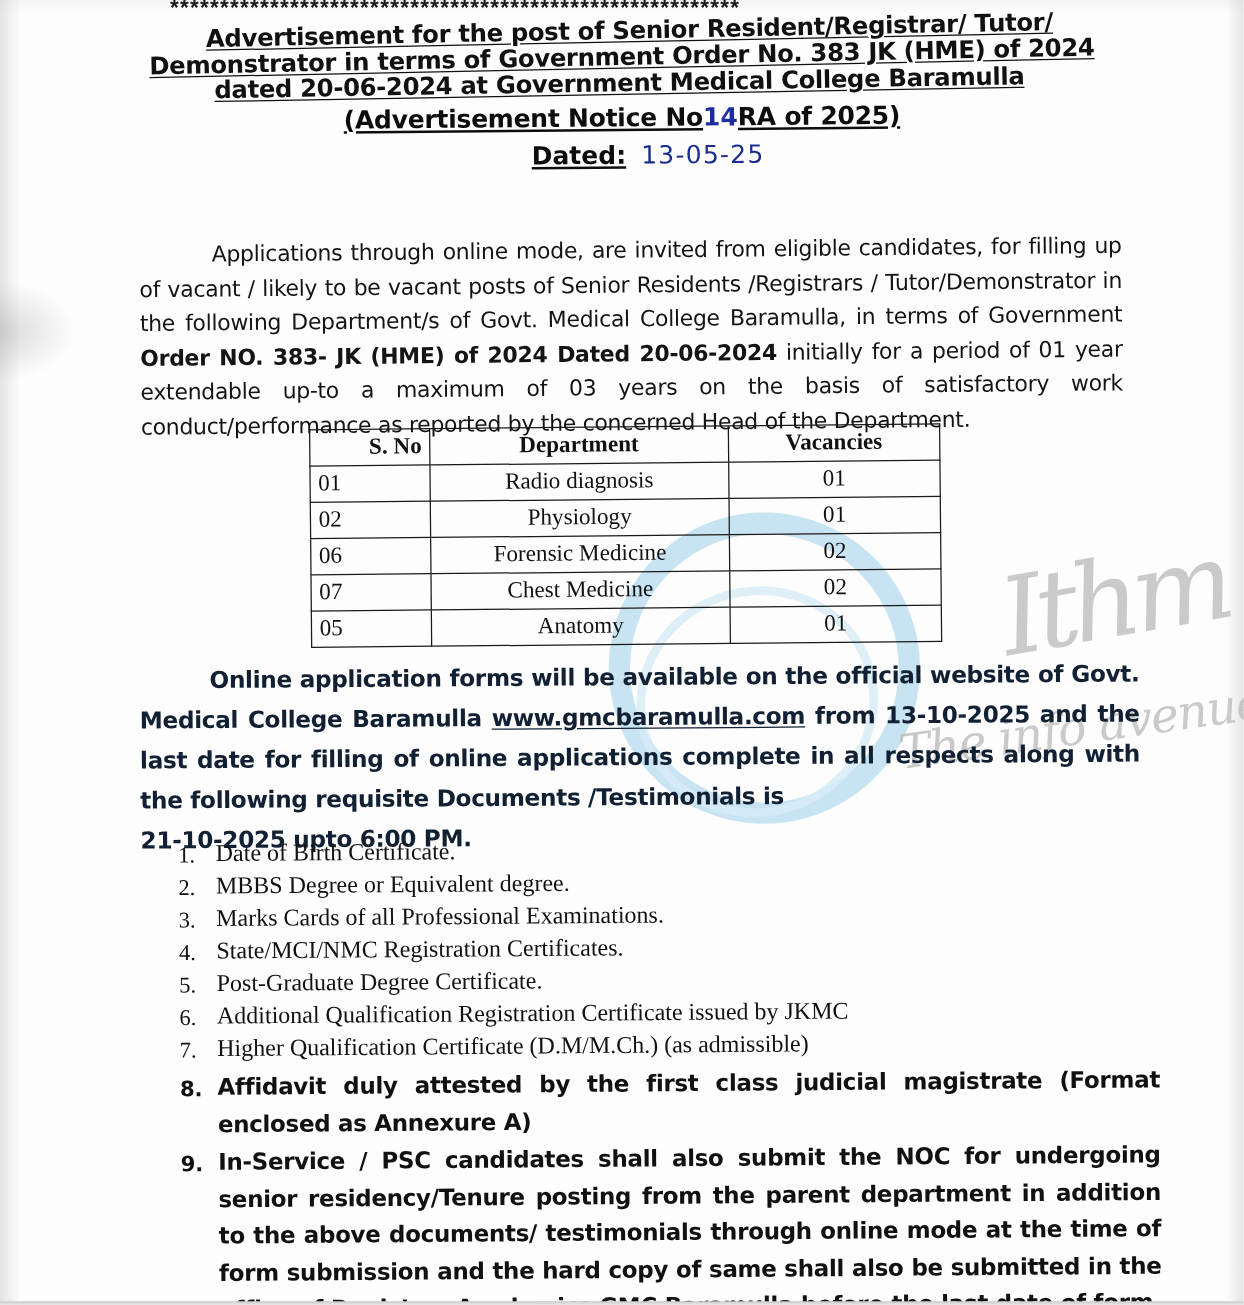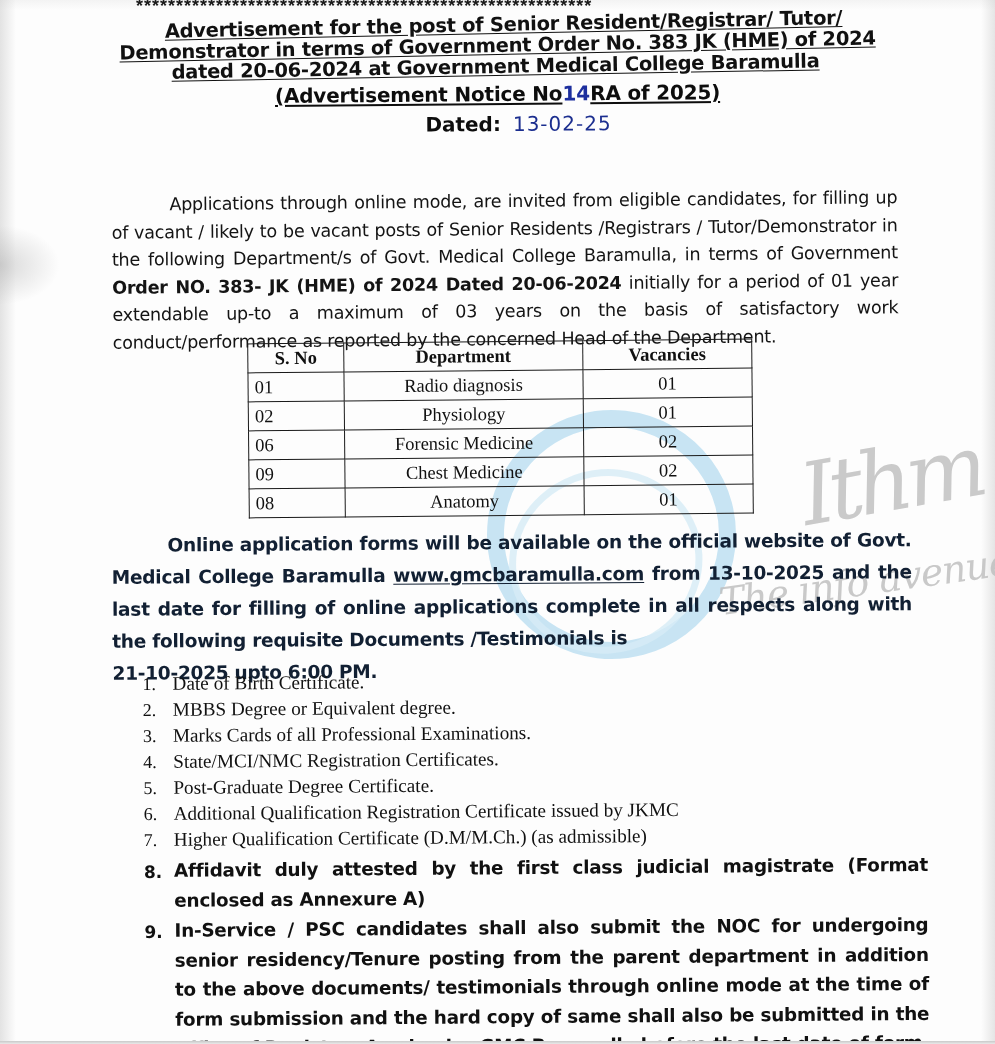--- a/index.html
+++ b/index.html
@@ -137,21 +137,21 @@
 
   .dated-line{
     position:absolute;
     left:0; right:0; top:112px;
     text-align:center;
     font-family:"DejaVu Sans", sans-serif;
     font-weight:700;
     font-size:20px;
     transform: rotate(-0.4deg);
   }
-  .dated-line .lbl{ text-underline-offset:2px;margin-left:42px;}
+  .dated-line .lbl{ text-decoration:underline; text-underline-offset:2px;margin-left:42px;}
   .hand-date{
     font-family:"DejaVu Sans", sans-serif;
     font-weight:400;
     font-size:20px;
     color:#1b2e8f;
     margin-left:12px;
     letter-spacing:1px;
   }
 
   
@@ -182,21 +182,21 @@
   .vtable th, .vtable td{
     border:1.6px solid #1a1a1a;
     font-family:"Liberation Serif", serif;
     font-size:18.5px;
     padding:2px 6px;
     height:24px;
     color:#111;
     background:transparent;
   }
   .vtable th{ font-weight:700; }
-  .col-sno{ width:92px; text-align:center; }
+  .col-sno{ width:92px; text-align:right; }
   .col-dept{ width:245px; text-align:center; }
   .col-vac{ width:168px; text-align:center; }
   .vtable td.sno{ text-align:left; }
   .vtable td.dept{ text-align:center; }
   .vtable td.vac{ text-align:center; }
 
   
   .online{
     position:absolute;
     left:112px; top:508px;
@@ -276,21 +276,21 @@
     <span class="hl hl1">Advertisement for the post of Senior Resident/Registrar/ Tutor/</span>
     <span class="hl hl2">Demonstrator in terms of Government Order No. 383 JK (HME) of 2024</span>
     <span class="hl hl3">dated 20-06-2024 at Government Medical College Baramulla</span>
   </div>
 
   <div class="notice-line">
     <span class="u">(Advertisement Notice No</span><span class="hand">14</span><span class="u">RA of 2025)</span>
   </div>
 
   <div class="dated-line">
-    <span class="lbl">Dated:</span><span class="hand-date">13-02-25</span>
+    <span class="lbl">Dated:</span><span class="hand-date">13-05-25</span>
   </div>
 
   <p class="intro">
     <span class="ind"></span><span>Applications through online mode, are invited from eligible candidates, for filling up of vacant / likely to be vacant posts of Senior Residents /Registrars / Tutor/Demonstrator in the following Department/s of Govt. Medical College Baramulla, in terms of Government </span><b>Order NO. 383- JK (HME) of 2024 Dated 20-06-2024</b><span> initially for a period of 01 year extendable up-to a maximum of 03 years on the basis of satisfactory work conduct/performance as reported by the concerned Head of the Department.</span>
   </p>
 
   <table class="vtable">
     <thead>
       <tr>
         <th class="col-sno">S. No</th>
@@ -308,26 +308,26 @@
         <td class="sno">02</td>
         <td class="dept">Physiology</td>
         <td class="vac">01</td>
       </tr>
       <tr>
         <td class="sno">06</td>
         <td class="dept">Forensic Medicine</td>
         <td class="vac">02</td>
       </tr>
       <tr>
-        <td class="sno">09</td>
+        <td class="sno">07</td>
         <td class="dept">Chest Medicine</td>
         <td class="vac">02</td>
       </tr>
       <tr>
-        <td class="sno">08</td>
+        <td class="sno">05</td>
         <td class="dept">Anatomy</td>
         <td class="vac">01</td>
       </tr>
     </tbody>
   </table>
 
   <p class="online">
     <span class="ind"></span><span>Online application forms will be available on the official website of Govt. Medical College Baramulla </span><span class="url">www.gmcbaramulla.com</span><span> from 13-10-2025 and the last date for filling of online applications complete in all respects along with the following requisite Documents /Testimonials is</span>
     <span class="lastline">21-10-2025 upto 6:00 PM.</span>
   </p>

